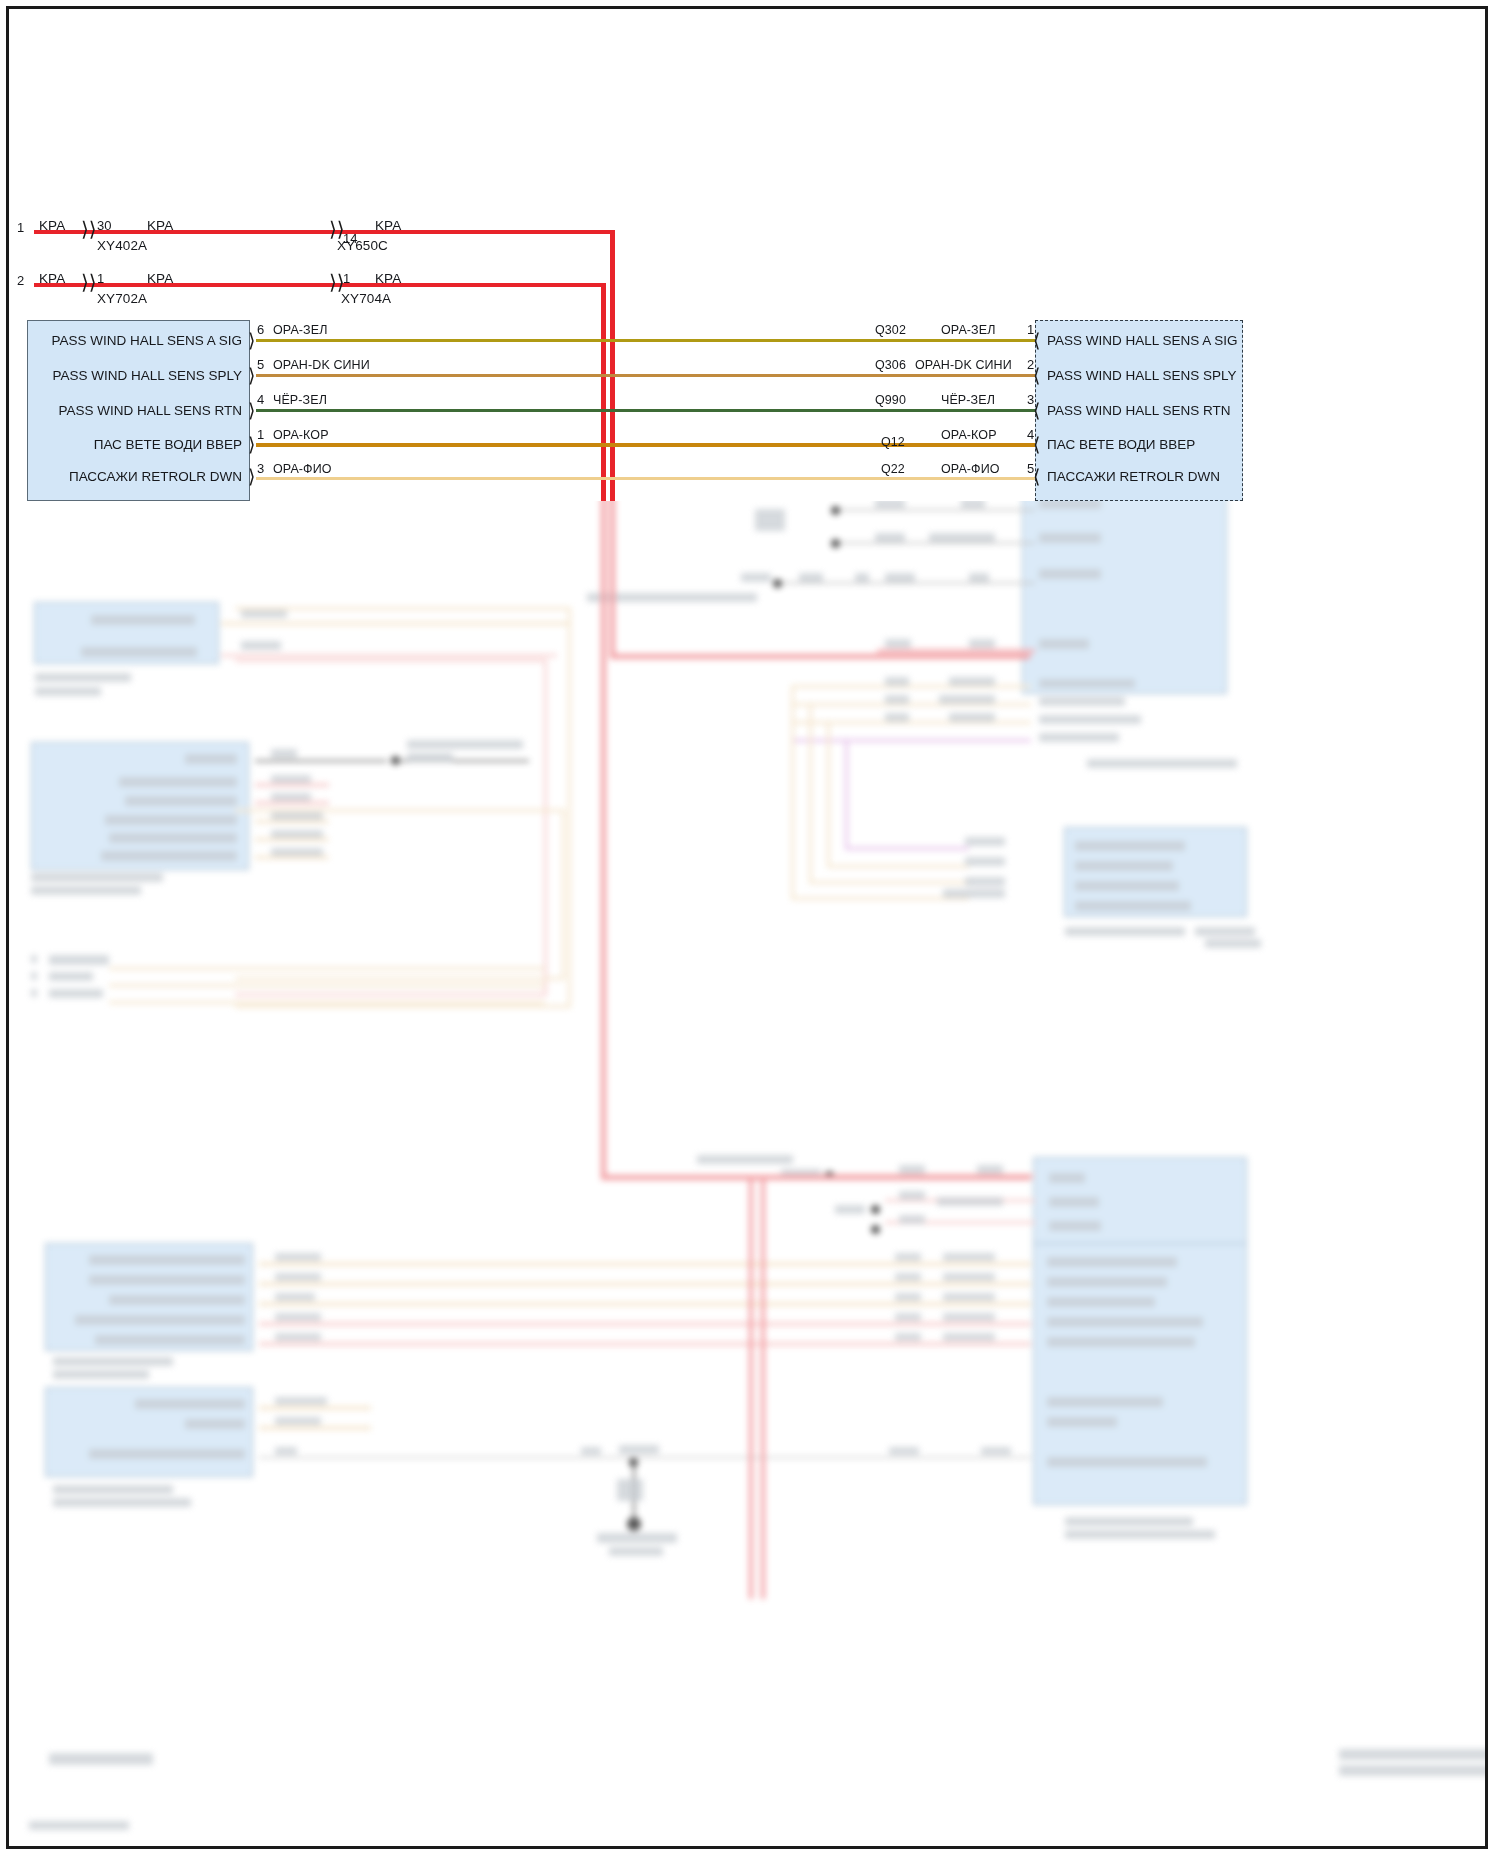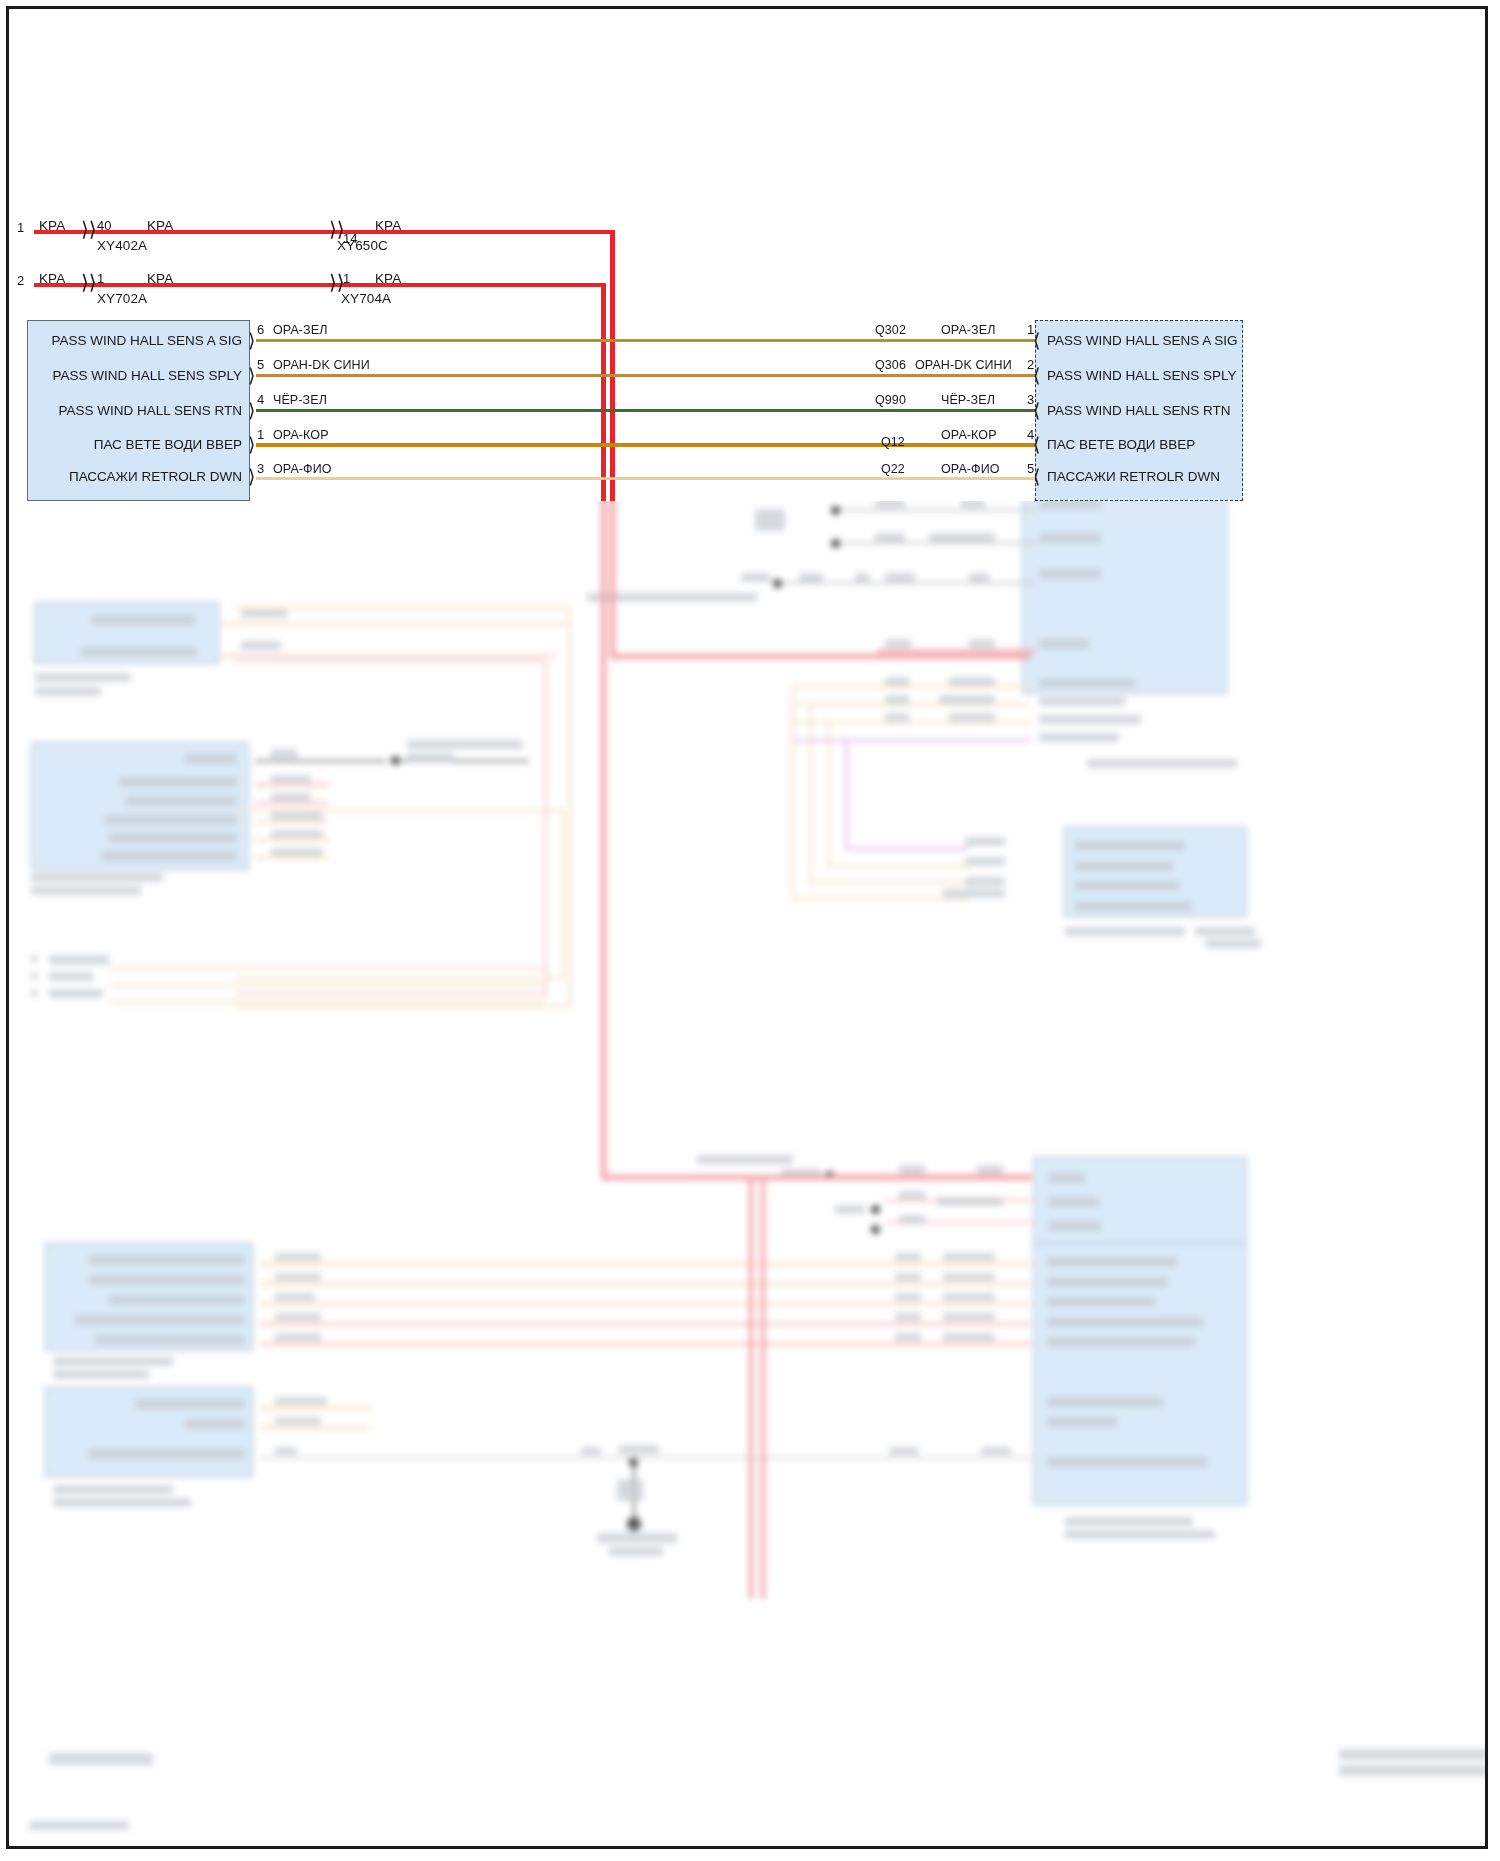--- a/index.html
+++ b/index.html
@@ -352,21 +352,21 @@
     </div>
 
     <div class="crisp-layer">
 
       <div class="lbl num" style="left:8px;top:211px;">1</div>
       <div class="lbl" style="left:30px;top:209px;">KPA</div>
       <div class="wire-h" style="left:25px;top:221px;width:580px;height:4px;background:#e8232a;"></div>
       <div class="wire-v" style="position:absolute;left:601px;top:221px;width:5px;height:271px;background:#e8232a;"></div>
 
       <div class="splice" style="left:72px;top:210px;">⟩⟩</div>
-      <div class="lbl num" style="left:88px;top:209px;">40</div>
+      <div class="lbl num" style="left:88px;top:209px;">30</div>
       <div class="lbl" style="left:88px;top:229px;">XY402A</div>
       <div class="lbl" style="left:138px;top:209px;">KPA</div>
 
       <div class="splice" style="left:320px;top:210px;">⟩⟩</div>
       <div class="lbl num" style="left:334px;top:222px;">14</div>
       <div class="lbl" style="left:328px;top:229px;">XY650C</div>
       <div class="lbl" style="left:366px;top:209px;">KPA</div>
 
       <div class="lbl num" style="left:8px;top:264px;">2</div>
       <div class="lbl" style="left:30px;top:262px;">KPA</div>

